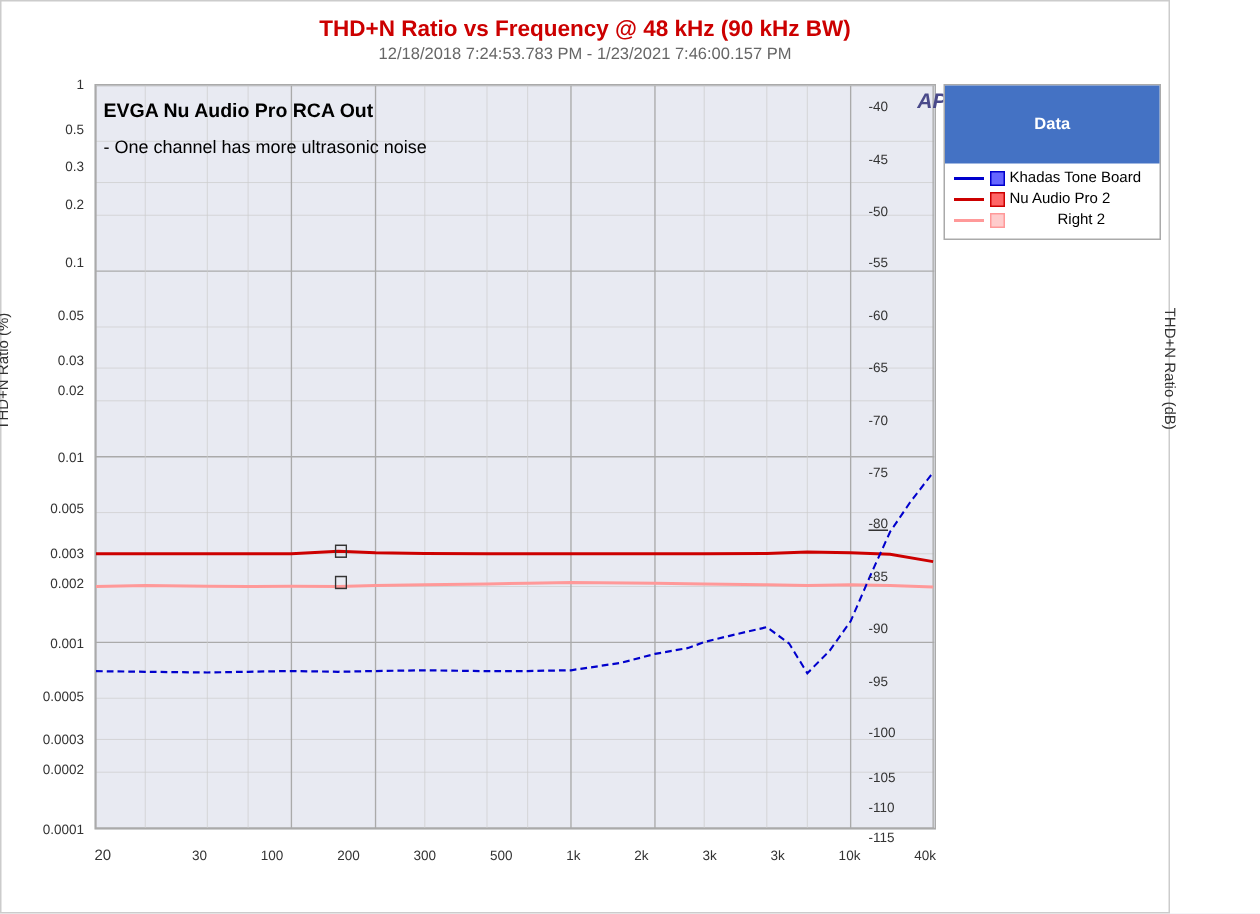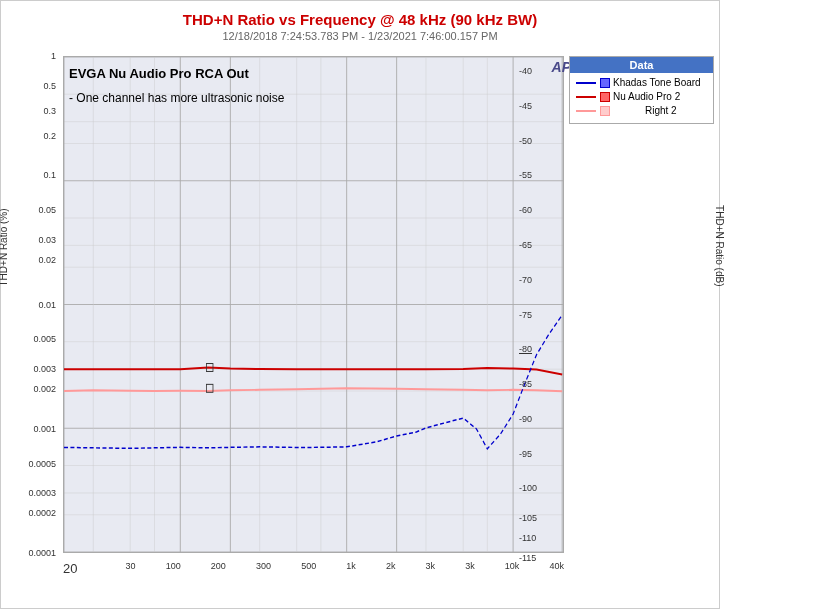--- a/index.html
+++ b/index.html
@@ -4,21 +4,21 @@
   <style>
     * { margin: 0; padding: 0; box-sizing: border-box; }
     body {
       width: 840px;
       height: 609px;
       background: #fff;
       font-family: Arial, sans-serif;
       overflow: hidden;
     }
     .chart-container {
-      width: 720px;
+      width: 780px;
       height: 609px;
       position: relative;
       background: #fff;
       border: 1px solid #ccc;
     }
     .chart-title {
       text-align: center;
       color: #cc0000;
       font-size: 15px;
       font-weight: bold;
@@ -94,21 +94,21 @@
       background: #fff;
       padding: 4px 6px;
     }
     .legend-title {
       text-align: center;
       font-size: 11px;
       font-weight: bold;
       background: #4472c4;
       color: #fff;
       margin: -4px -6px 4px -6px;
-      padding: 2px;
+      padding: 20px;
     }
     .legend-item {
       display: flex;
       align-items: center;
       margin-bottom: 3px;
       font-size: 10px;
     }
     .watermark {
       position: absolute;
       bottom: 22px;
@@ -312,21 +312,21 @@
     <div class="y-label-right" style="top: 64%;">-85</div>
     <div class="y-label-right" style="top: 71%;">-90</div>
     <div class="y-label-right" style="top: 78%;">-95</div>
     <div class="y-label-right" style="top: 85%;">-100</div>
     <div class="y-label-right" style="top: 91%;">-105</div>
     <div class="y-label-right" style="top: 95%;">-110</div>
     <div class="y-label-right" style="top: 99%;">-115</div>
   </div>
 
   <div style="position:absolute; left:62px; right:155px; bottom:32px; display:flex; justify-content:space-between;">
-    <span style="font-size:13px;color:#333;">20</span>
+    <span style="font-size:10px;color:#333;">20</span>
     <span style="font-size:9px;color:#333;margin-left:18px;">30</span>
     <span style="font-size:9px;color:#333;">100</span>
     <span style="font-size:9px;color:#333;">200</span>
     <span style="font-size:9px;color:#333;">300</span>
     <span style="font-size:9px;color:#333;">500</span>
     <span style="font-size:9px;color:#333;">1k</span>
     <span style="font-size:9px;color:#333;">2k</span>
     <span style="font-size:9px;color:#333;">3k</span>
     <span style="font-size:9px;color:#333;">3k</span>
     <span style="font-size:9px;color:#333;">10k</span>

